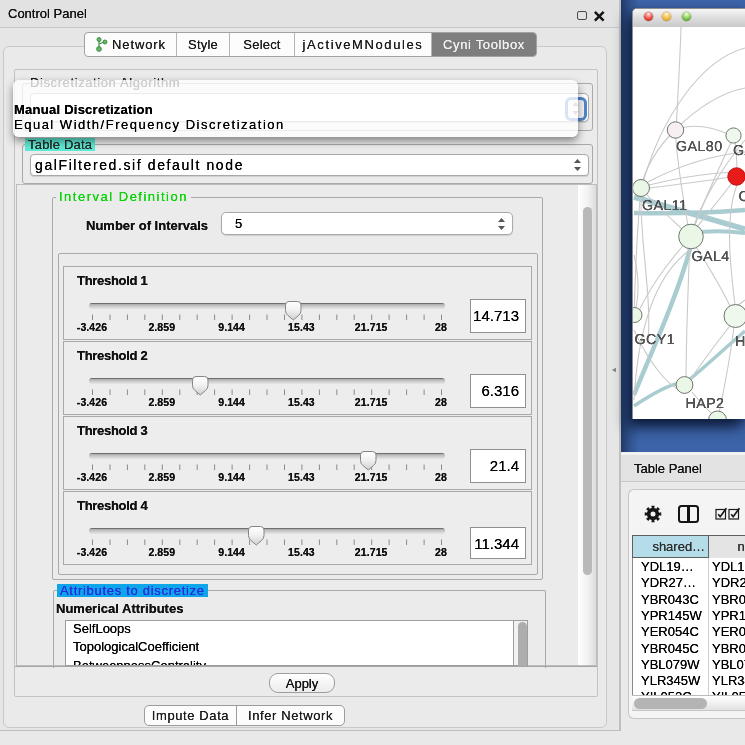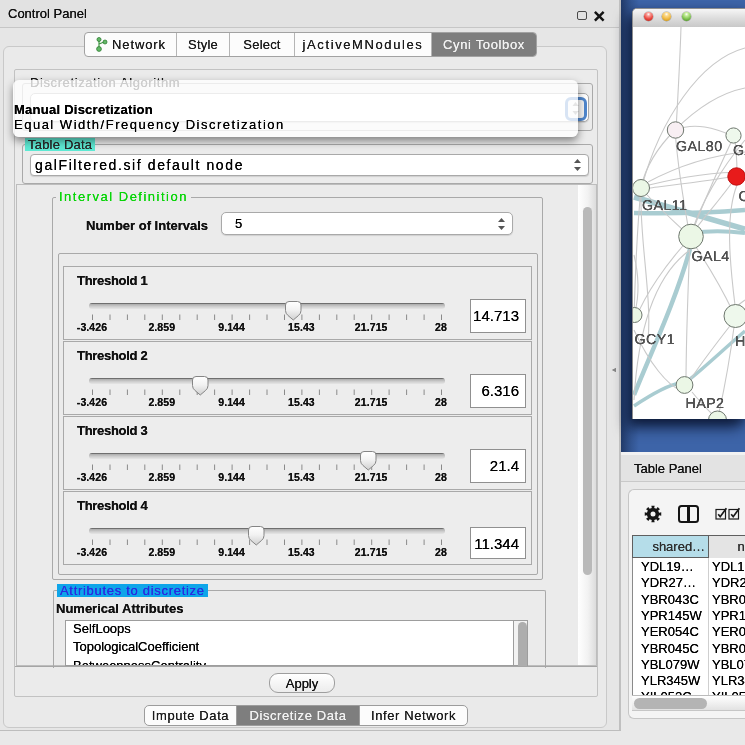--- a/index.html
+++ b/index.html
@@ -252,21 +252,20 @@
     </div>
 <div class="a" style="left:514px;top:620px;width:14px;height:45.5px;background:#f2f2f2;border:1px solid #9d9d9d;border-left:none;box-sizing:border-box;"></div>
 <div class="a" style="left:517.5px;top:622px;width:9px;height:43.5px;background:#adadad;border-radius:5px 5px 0 0;"></div>
 <div class="a" style="left:13px;top:80px;width:564.5px;height:57px;background:rgba(255,255,255,0.78);border-radius:6px;box-shadow:0 4px 9px rgba(0,0,0,0.45);"></div>
 <div class="a bold" style="left:14px;top:102px;font-size:13px;letter-spacing:0.25px;color:#000;">Manual Discretization</div>
 <div class="a" style="left:14px;top:117px;font-size:13px;letter-spacing:1.5px;color:#000;">Equal Width/Frequency Discretization</div>
 <div class="a" style="left:15px;top:665.5px;width:582px;height:1px;background:#a5a5a5;"></div>
 <div class="a" style="left:269px;top:673px;width:66px;height:20px;background:linear-gradient(#ffffff,#ececec);border:1px solid #9e9e9e;border-radius:9px;box-sizing:border-box;display:flex;align-items:center;justify-content:center;font-size:13px;color:#111;">Apply</div>
 <div class="a" style="left:144px;top:704.5px;height:21px;background:#fcfcfc;border:1px solid #9c9c9c;border-radius:5px;display:flex;overflow:hidden;box-sizing:border-box;">
 <div style="width:91px;display:flex;align-items:center;justify-content:center;font-size:13px;letter-spacing:0.6px;text-shadow:0 0 0.3px currentColor;color:#1c1c1c;">Impute Data</div>
-<div style="width:122px;display:flex;align-items:center;justify-content:center;font-size:13px;letter-spacing:0.6px;text-shadow:0 0 0.3px currentColor;background:#7e7e7e;color:#f2f2f2;border-left:1px solid #9c9c9c;">Discretize Data</div>
 <div style="width:107px;display:flex;align-items:center;justify-content:center;font-size:13px;letter-spacing:0.6px;text-shadow:0 0 0.3px currentColor;color:#1c1c1c;border-left:1px solid #9c9c9c;">Infer Network</div>
 </div>
 <div class="a" style="left:0;top:730px;width:621px;height:1px;background:#bdbdbd;"></div>
 <div class="a" style="left:0;top:731px;width:621px;height:14px;background:#e9e9e9;"></div>
 <div class="a" style="left:612px;top:365px;font-size:8px;color:#888;">◂</div>
 <div class="a" style="left:621px;top:0;width:124px;height:452px;background:#3d64a8;"></div>
 <div class="a" style="left:621px;top:0;width:124px;height:452px;background:linear-gradient(90deg,rgba(14,30,62,0.6),rgba(14,30,62,0.22) 10px,rgba(14,30,62,0) 18px);"></div>
 <div class="a" style="left:632px;top:8px;width:113px;height:411px;border:1px solid #8e8e8e;border-right:none;border-radius:5px 0 0 0;box-sizing:border-box;background:#fff;box-shadow:-5px 9px 14px rgba(4,12,35,0.65),0 4px 10px rgba(4,12,35,0.5);overflow:hidden;">
 <div style="position:absolute;left:0;top:0;right:0;height:19px;background:linear-gradient(#f6f6f6,#dcdcdc 50%,#c6c6c6);border-bottom:1px solid #9b9b9b;"></div>
 <div style="position:absolute;left:10.5px;top:3.4px;width:9px;height:9px;border-radius:50%;background:radial-gradient(circle at 50% 25%, rgba(255,255,255,0.95) 0%, #fa9d96 22%, #e8443c 60%, #a8251e 100%);box-shadow:0 0 0 0.5px rgba(0,0,0,0.3);"></div>

